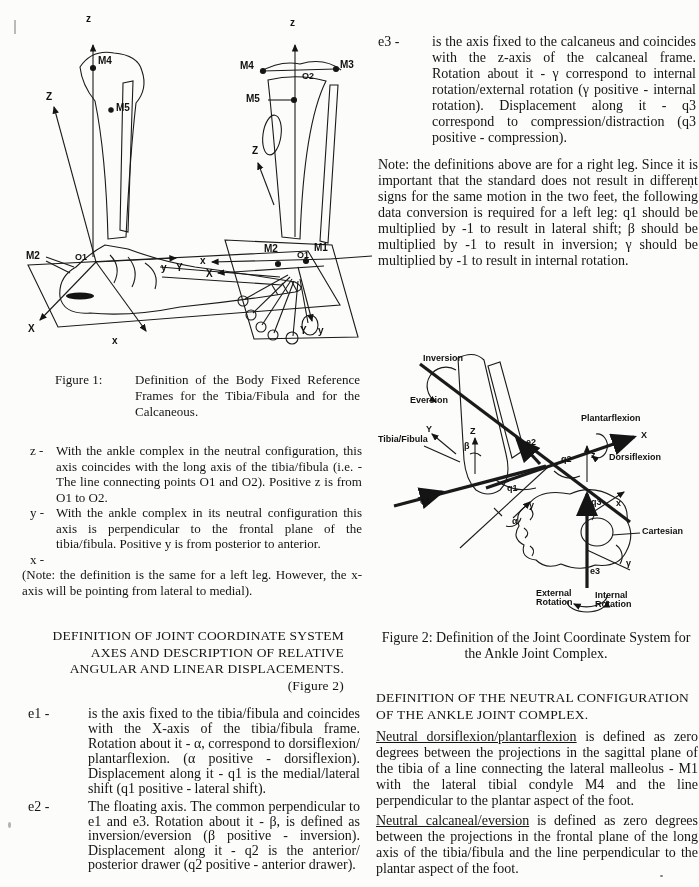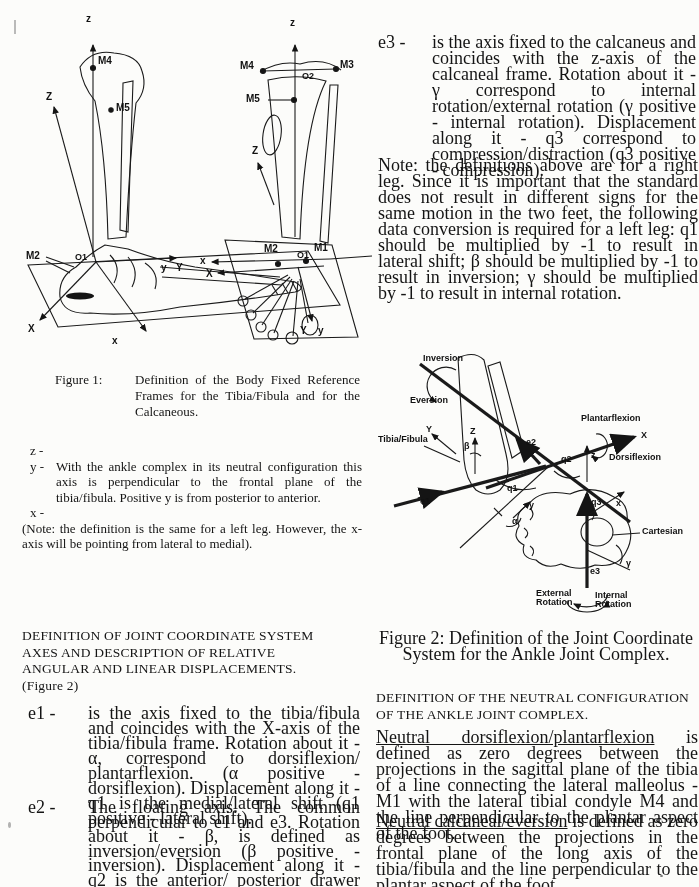--- a/index.html
+++ b/index.html
@@ -3,21 +3,21 @@
 <meta charset="utf-8">
 <style>
   html,body{margin:0;padding:0;}
   body{
     width:699px;height:887px;position:relative;overflow:hidden;
     background:#fcfcfa;color:#141414;
     font-family:"Liberation Serif", serif;
     -webkit-font-smoothing:antialiased;
   }
   .abs{position:absolute;}
-  .body-text{font-size:18px;line-height:16px;text-align:justify;}
+  .body-text{font-size:14px;line-height:16px;text-align:justify;}
   .entry{display:flex;}
   .entry .term{flex:none;}
   .entry .etext{flex:1;text-align:justify;font-family:Liberation Serif, serif;}
   .heading{font-size:13.5px;line-height:16.5px;letter-spacing:.2px;}
   .caption{display:flex;font-size:13px;line-height:16px;}
   .underline{text-decoration:underline;}
   .flabel{position:absolute;font:bold 10px "Liberation Sans", sans-serif;color:#111;white-space:nowrap;}
   .flabel2{position:absolute;font:bold 9px "Liberation Sans", sans-serif;color:#111;white-space:nowrap;}
   .flabel2.wrap{white-space:normal;line-height:9px;}
   svg{position:absolute;left:0;top:0;}
@@ -126,32 +126,33 @@
 <div class="abs body-text" style="left:378px;top:157px;width:320px;">Note: the definitions above are for a right leg. Since it is important that the standard does not result in different signs for the same motion in the two feet, the following data conversion is required for a left leg: q1 should be multiplied by -1 to result in lateral shift; β should be multiplied by -1 to result in inversion; γ should be multiplied by -1 to result in internal rotation.</div>
 
 <div class="abs caption" style="left:55px;top:372px;width:305px;">
   <span style="width:80px;flex:none;">Figure 1:</span>
   <div style="flex:1;text-align:justify;">Definition of the Body Fixed Reference Frames for the Tibia/Fibula and for the Calcaneous.</div>
 </div>
 
 <div class="abs" style="left:22px;top:443px;width:340px;font-size:13px;line-height:15.5px;">
   <div class="entry">
     <span class="term" style="width:26px;padding-left:8px;">z -</span>
+    <div class="etext">With the ankle complex in the neutral configuration, this axis coincides with the long axis of the tibia/fibula (i.e. - The line connecting points O1 and O2). Positive z is from O1 to O2.</div>
   </div>
   <div class="entry">
     <span class="term" style="width:26px;padding-left:8px;">y -</span>
     <div class="etext">With the ankle complex in its neutral configuration this axis is perpendicular to the frontal plane of the tibia/fibula. Positive y is from posterior to anterior.</div>
   </div>
   <div class="entry">
     <span class="term" style="width:26px;padding-left:8px;">x -</span>
   </div>
   <div style="text-align:justify;">(Note: the definition is the same for a left leg. However, the x-axis will be pointing from lateral to medial).</div>
 </div>
 
-<div class="abs heading" style="left:22px;top:628px;width:322px;">
+<div class="abs heading" style="left:22px;top:628px;width:322px;text-align:right;">
   <div>DEFINITION OF JOINT COORDINATE SYSTEM AXES AND DESCRIPTION OF RELATIVE ANGULAR AND LINEAR DISPLACEMENTS.</div>
   <div>(Figure 2)</div>
 </div>
 
 <div class="abs body-text entry" style="left:28px;top:706px;width:332px;line-height:15px;">
   <span class="term" style="width:60px;">e1 -</span>
   <div class="etext">is the axis fixed to the tibia/fibula and coincides with the X-axis of the tibia/fibula frame. Rotation about it - α, correspond to dorsiflexion/ plantarflexion. (α positive - dorsiflexion). Displacement along it - q1 is the medial/lateral shift (q1 positive - lateral shift).</div>
 </div>
 <div class="abs body-text entry" style="left:28px;top:800px;width:332px;line-height:14.5px;">
   <span class="term" style="width:60px;">e2 -</span>

